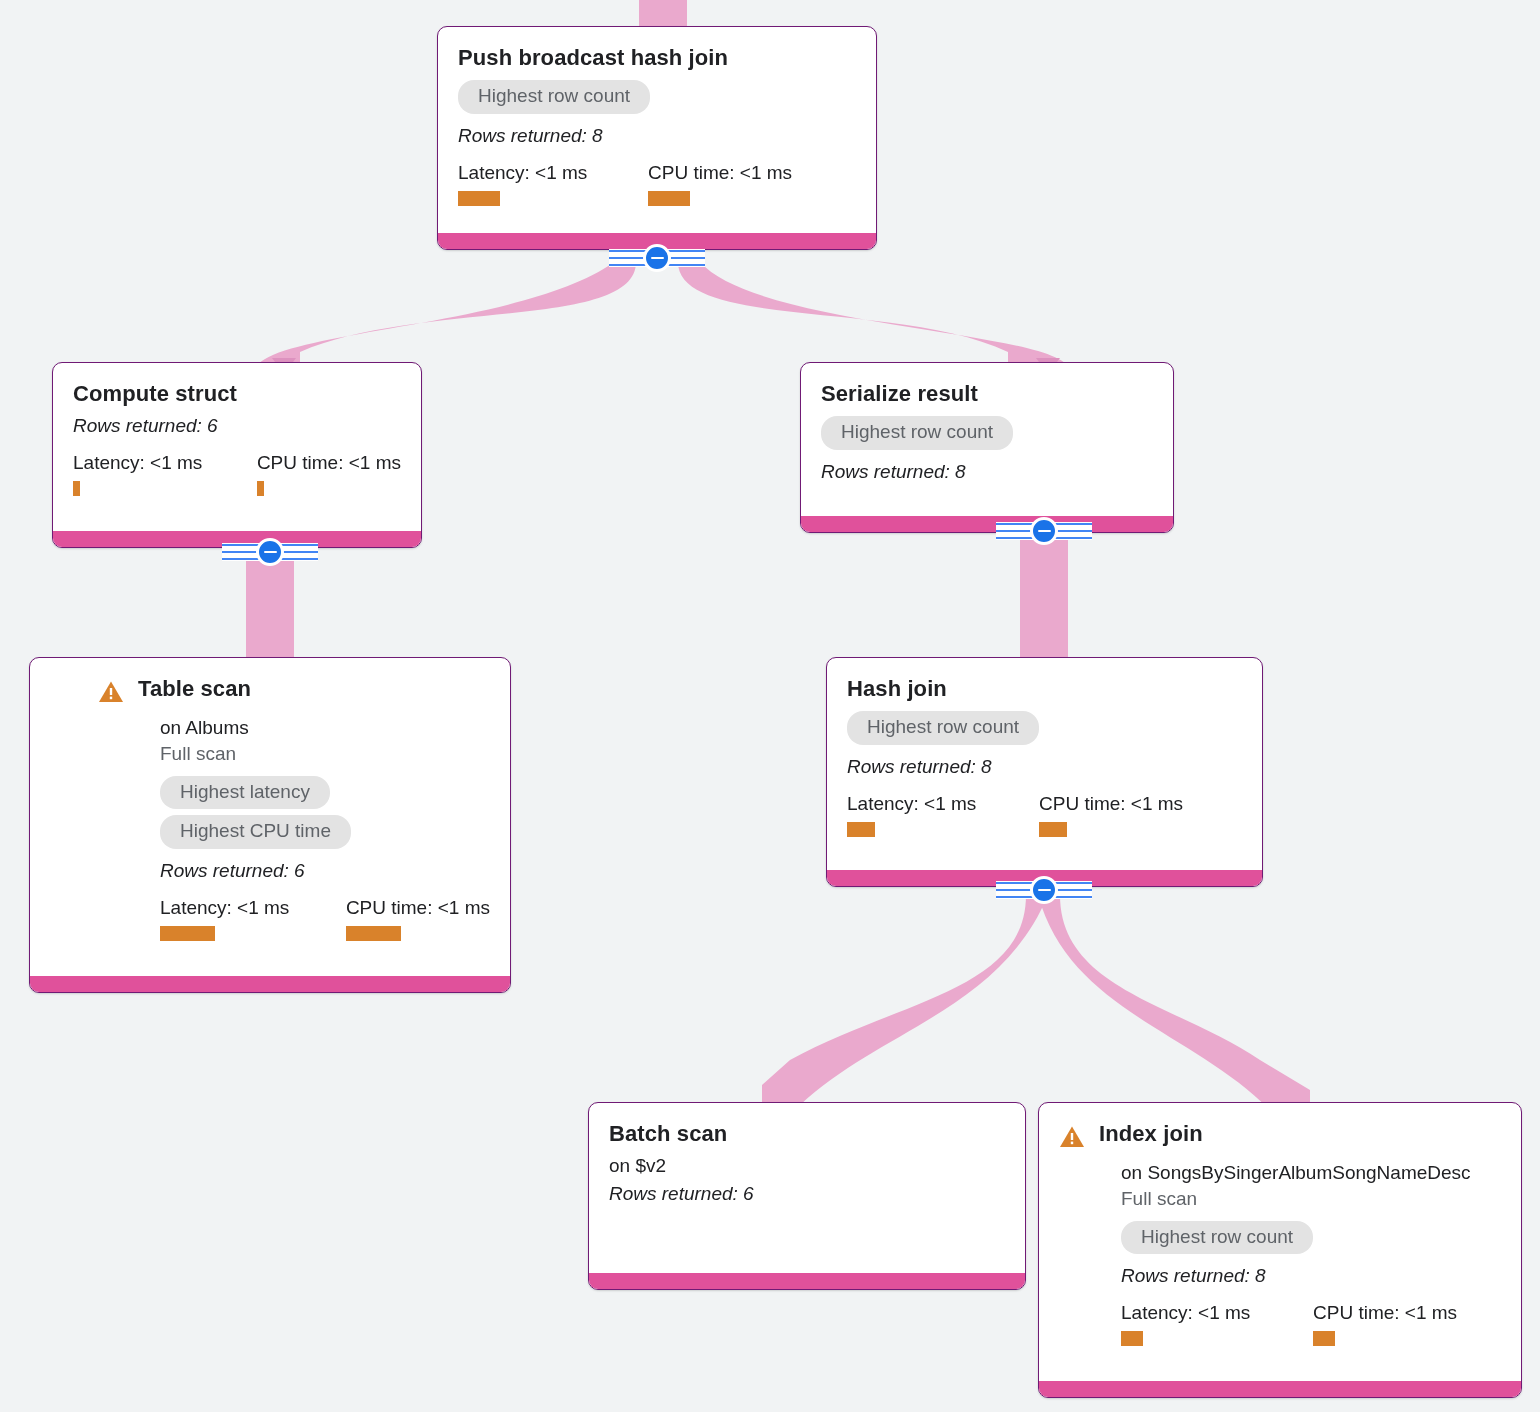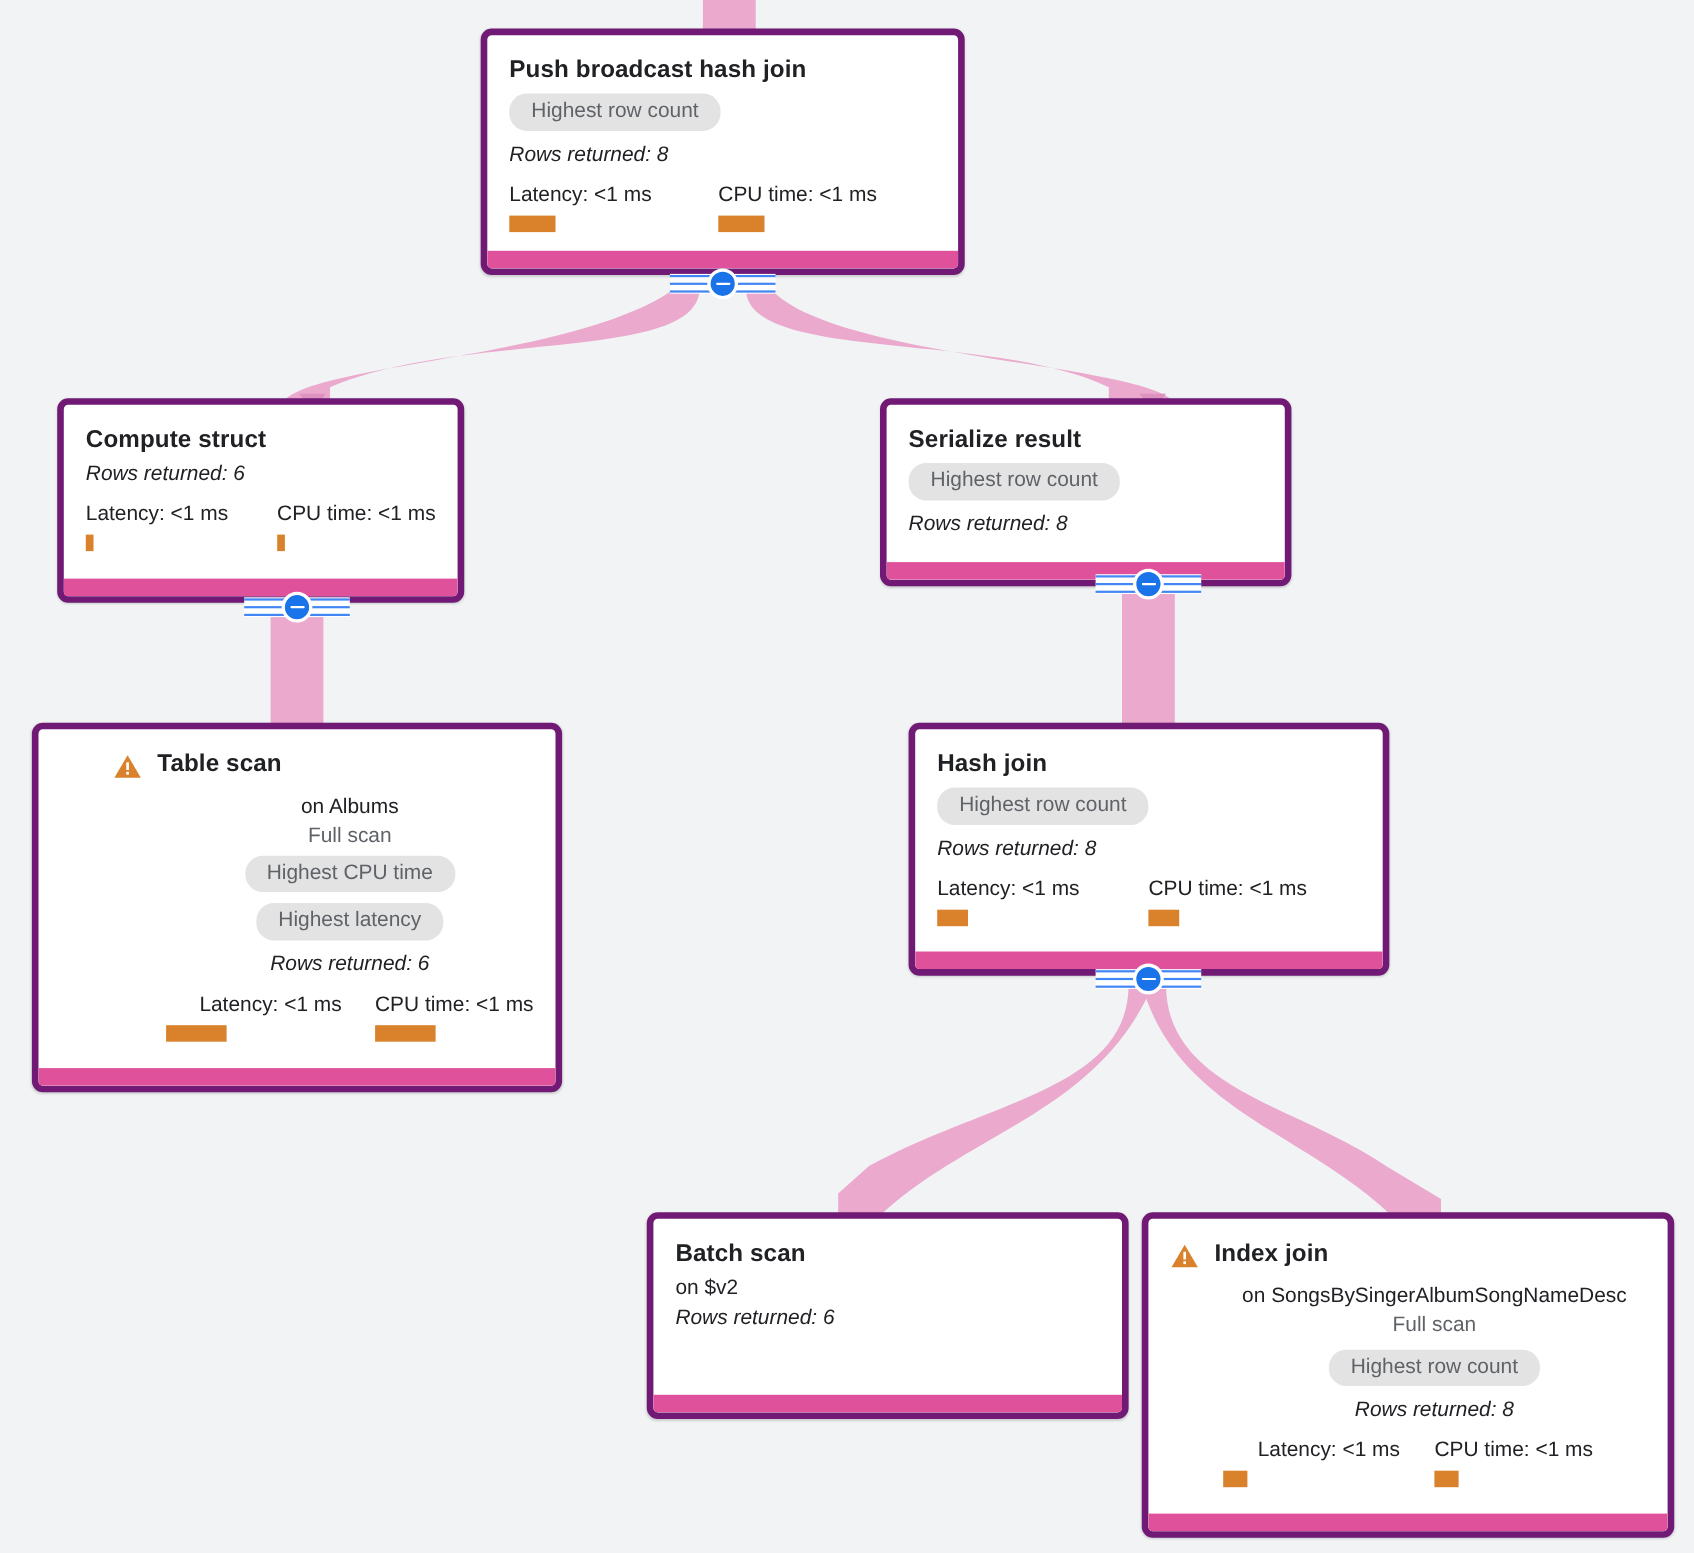--- a/index.html
+++ b/index.html
@@ -9,21 +9,21 @@
     font-family:"Liberation Sans", sans-serif;
     overflow:hidden;
     position:relative;
   }
   #canvas{position:absolute;inset:0;width:1540px;height:1412px;}
   #edges{position:absolute;left:0;top:0;width:1540px;height:1412px;pointer-events:none;}
 
   .node{
     position:absolute;
     background:#ffffff;
-    border:6px solid #701a75;
+    border:1px solid #701a75;
     border-radius:10px;
     box-sizing:border-box;
     box-shadow:0 1px 2px rgba(60,64,67,.20);
     overflow:hidden;
   }
   .node-body{padding:18px 20px 16px 20px;}
   .title-row{display:flex;align-items:flex-start;gap:14px;}
   .warn-icon{flex:0 0 auto;margin-top:4px;}
   .node-title{
     font-size:22px;
@@ -76,21 +76,21 @@
     height:15px;
     background:#d9822b;
     margin-top:6px;
   }
   .bottom-stripe{
     position:absolute;
     left:0;right:0;bottom:0;
     height:16px;
     background:#e0519b;
   }
-  .indent{margin-left:48px;text-align:center;}
+  .indent{margin-left:62px;}
 
   
   .toggle{
     position:absolute;
     width:96px;height:28px;
     transform:translate(-50%,-50%);
     z-index:40;
   }
   .toggle .rail{
     position:absolute;left:0;right:0;top:50%;
@@ -244,24 +244,24 @@
             <rect x="11.8" y="8" width="2.4" height="7" fill="#ffffff"></rect>
             <rect x="11.8" y="16.6" width="2.4" height="2.6" fill="#ffffff"></rect>
           </svg>
         </span>
         <div class="node-title">Table scan</div>
       </div>
       <div class="indent">
         <div class="sub-line">on Albums</div>
         <div class="sub-muted">Full scan</div>
         <div>
+          <span class="chip">Highest latency</span>
+        </div>
+        <div>
           <span class="chip" style="margin-top:6px;">Highest CPU time</span>
-        </div>
-        <div>
-          <span class="chip">Highest latency</span>
         </div>
         <div class="rows">Rows returned: 6</div>
         <div class="metrics">
           <div class="metric" style="width:192px;">
             <div class="metric-label">Latency: &lt;1 ms</div>
             <div class="metric-bar" style="width:55px;"></div>
           </div>
           <div class="metric">
             <div class="metric-label">CPU time: &lt;1 ms</div>
             <div class="metric-bar" style="width:55px;"></div>

